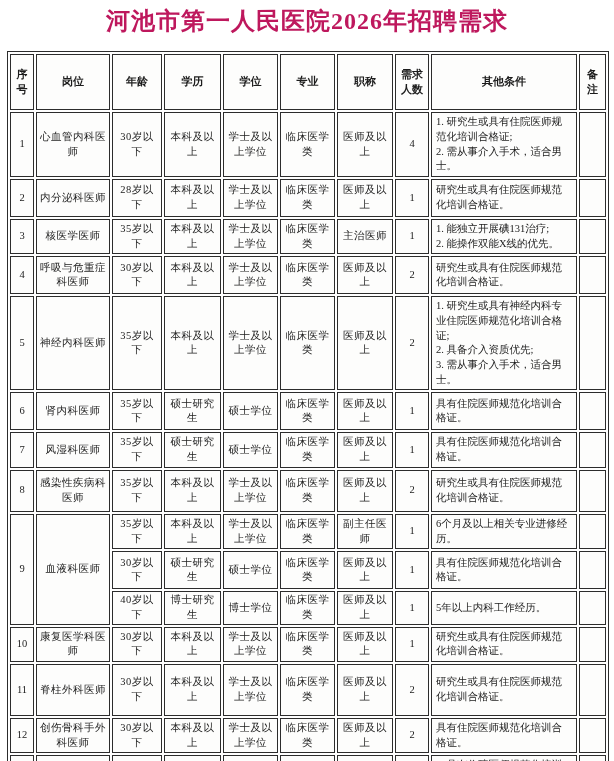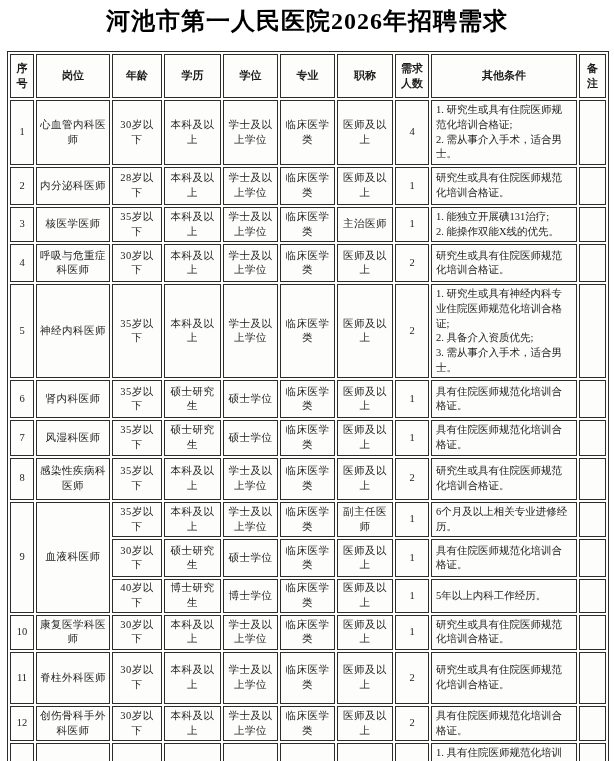--- a/index.html
+++ b/index.html
@@ -3,21 +3,21 @@
 <meta charset="utf-8">
 <style>
   html,body { margin:0; padding:0; }
   body {
     width:614px; height:761px; background:#ffffff;
     font-family:"Liberation Serif","DejaVu Serif",serif;
     color:#1c1c1c;
   }
   .page-title {
     font-size:24px; font-weight:bold; text-align:center;
-    margin:6px 0 0 0; padding:0; letter-spacing:1px; color:#000000;
+    margin:6px 0 0 0; padding:0; letter-spacing:1px; color:#be185d;
     line-height:1.3;
   }
   table.req {
     margin:14px 0 0 7px;
     border-collapse:separate; border-spacing:2px;
     table-layout:fixed; width:602px;
     border:1px solid #2c2c2c; background:#fff;
   }
   .req th, .req td {
     box-sizing:border-box;
@@ -46,21 +46,21 @@
       <col style="width:50px">
       <col style="width:57px">
     <col style="width:55px">
       <col style="width:55px">
       <col style="width:56px">
       <col style="width:34px">
     <col style="width:146px">
       <col style="width:27px">
   </colgroup>
   <tbody>
-      <tr style="height:44px">
+      <tr style="height:56px">
     <th>序号</th>
     <th>岗位</th>
     <th>年龄</th>
     <th>学历</th>
     <th>学位</th>
     <th>专业</th>
     <th>职称</th>
     <th>需求
 人数</th>
     <th>其他条件</th>

